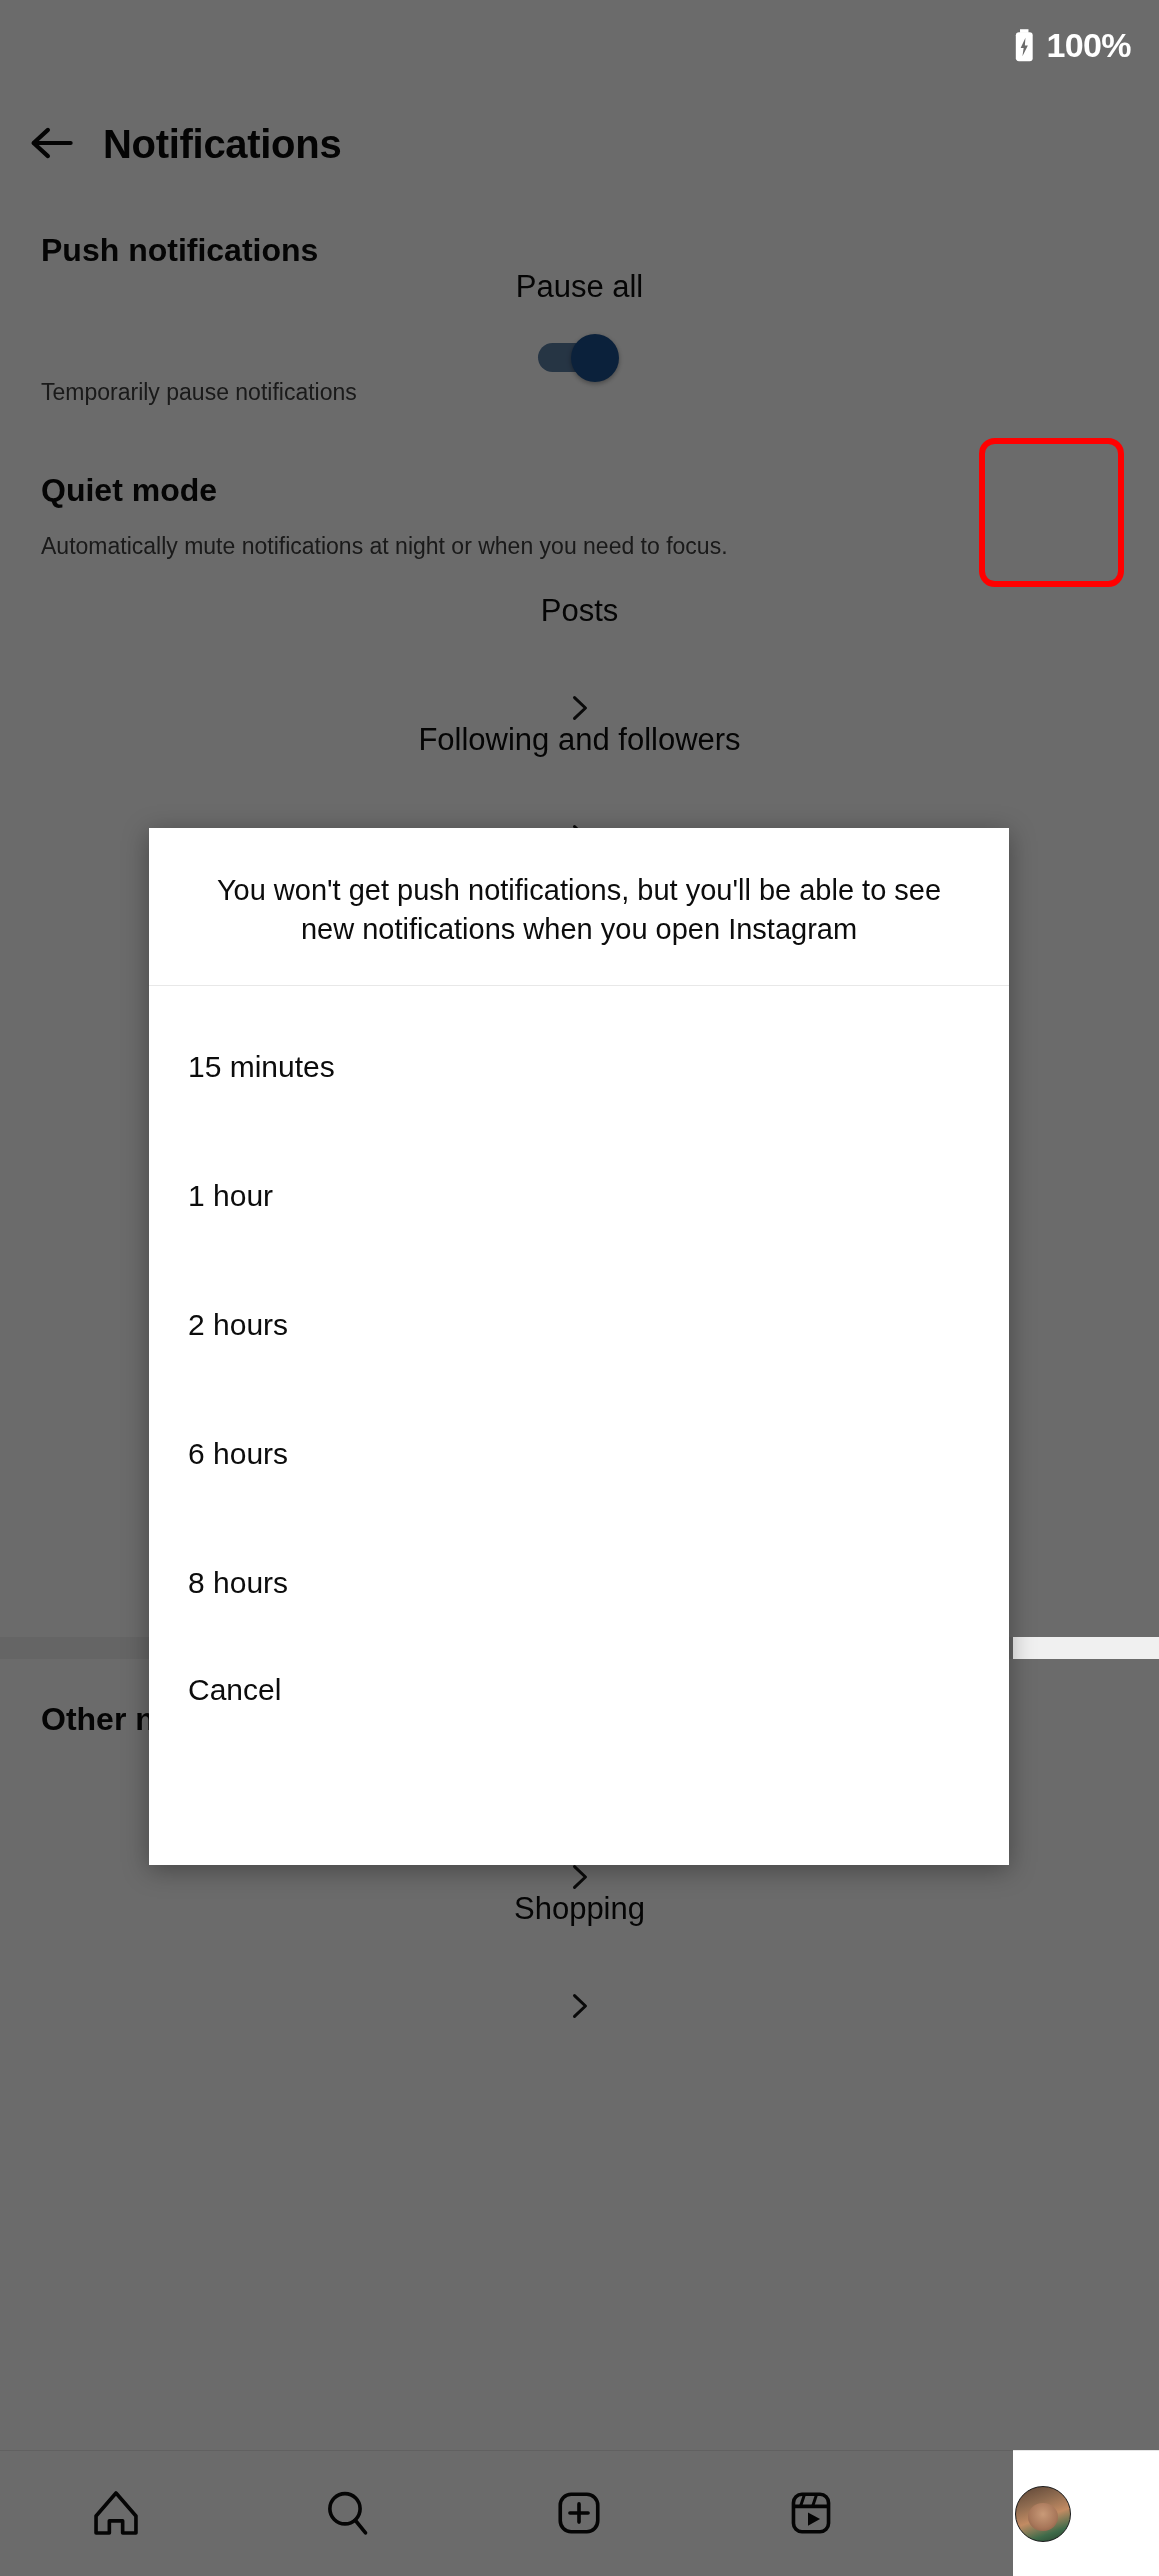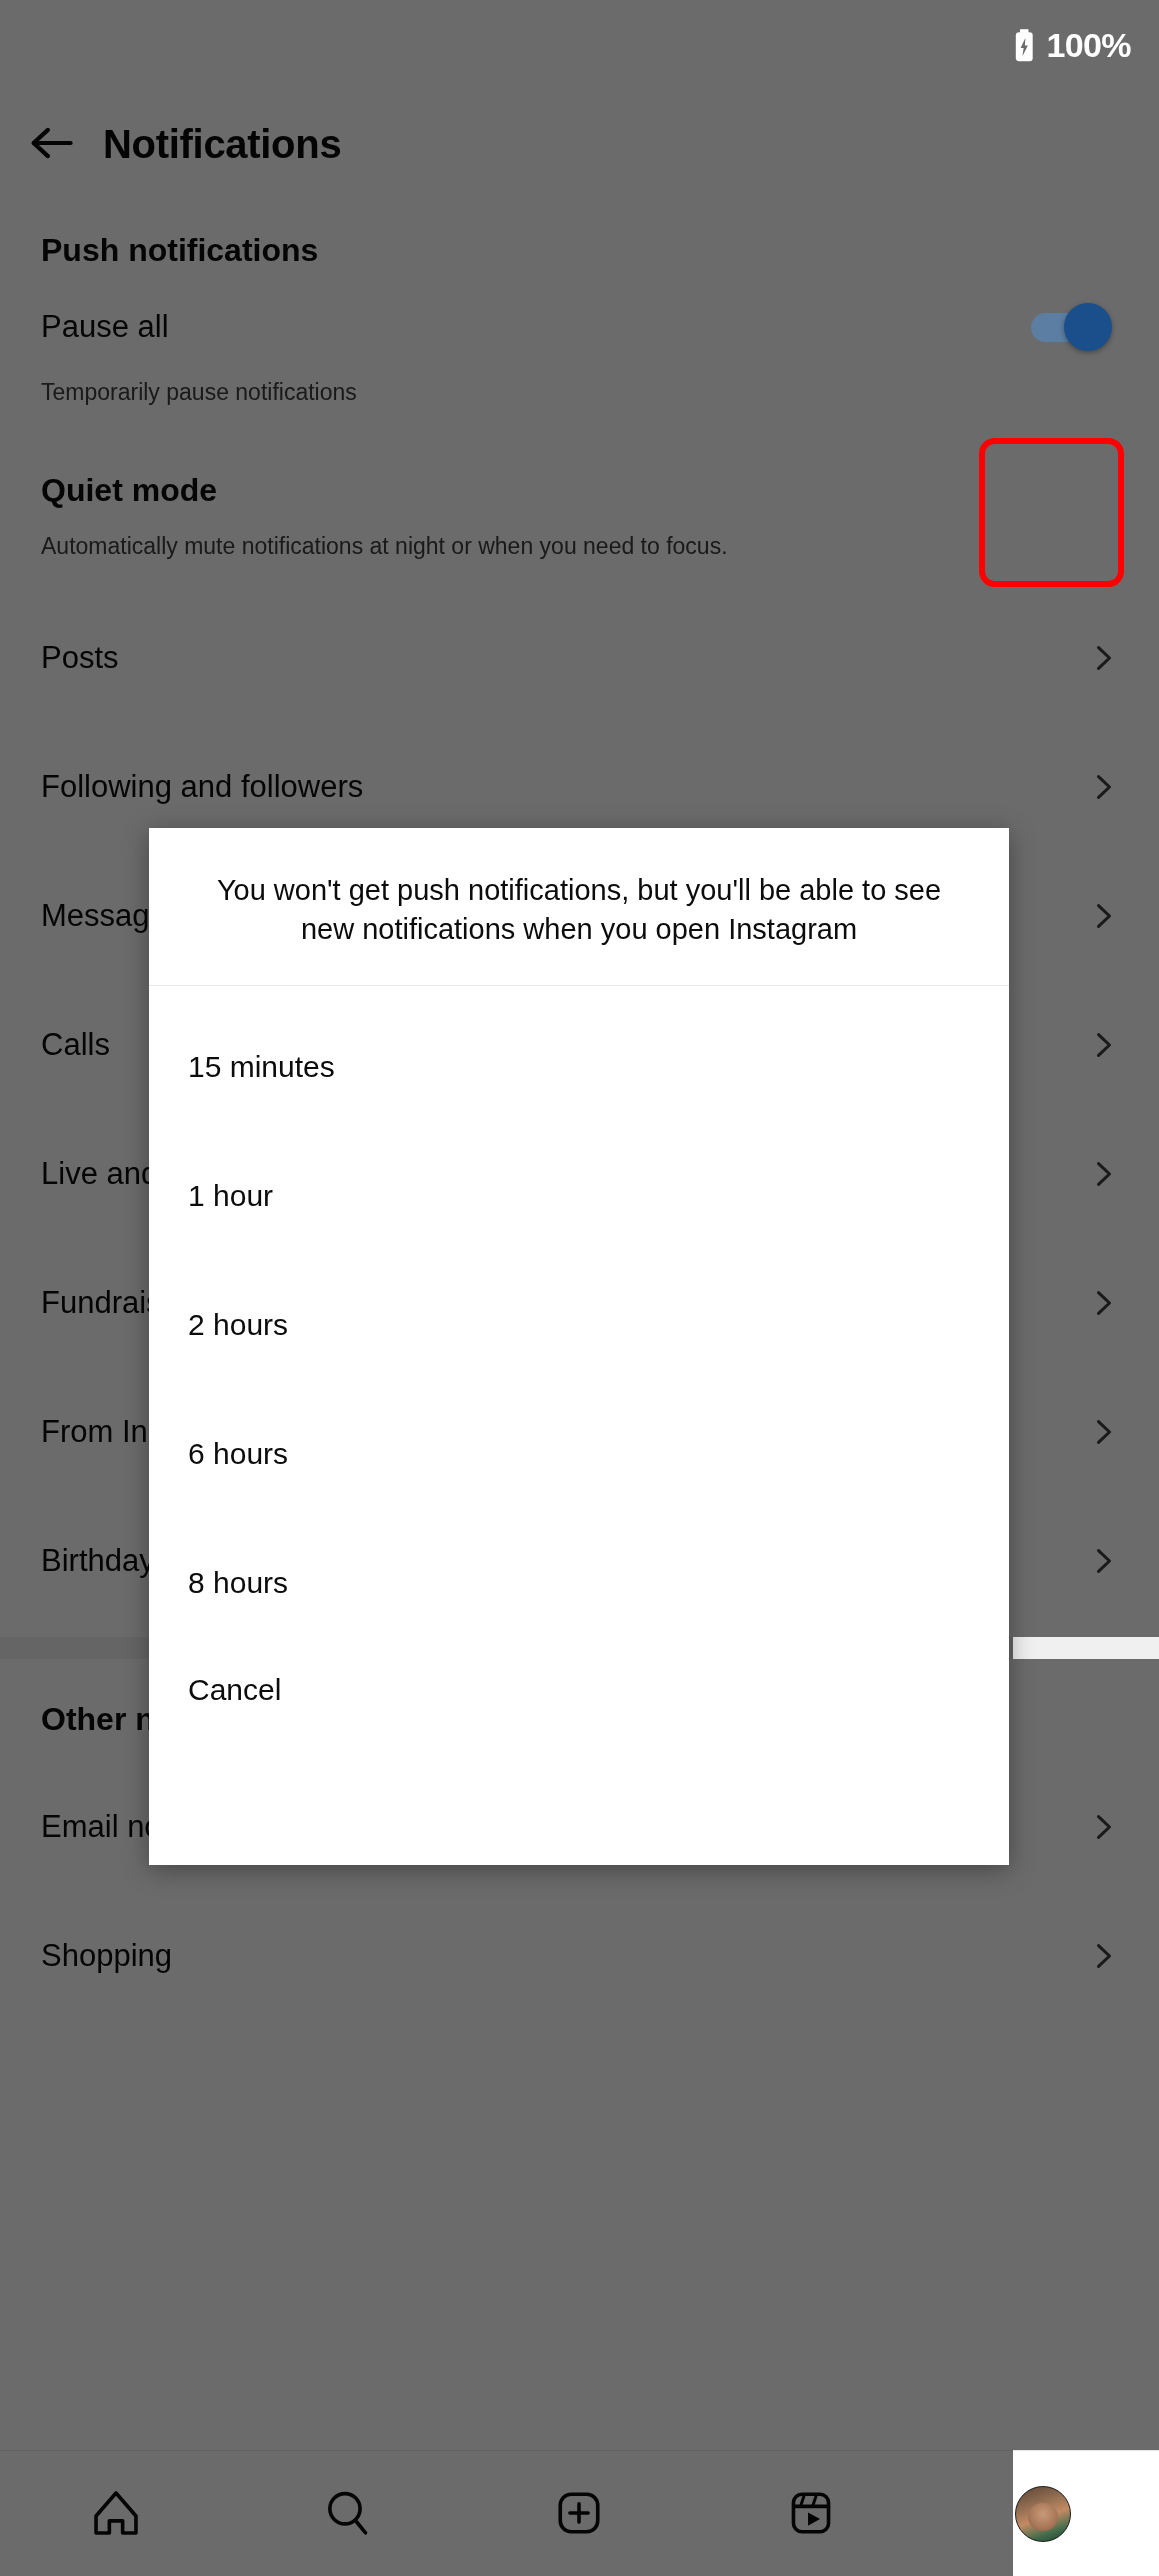--- a/index.html
+++ b/index.html
@@ -37,21 +37,21 @@
 
   
   #content { position:absolute; top:196px; left:0; width:1159px; z-index:5; }
 
   .section-head {
     font-size:32px; font-weight:700; color:#0c0c0c;
     padding:36px 35px 0 41px;
   }
   .row {
     display:flex; align-items:center; justify-content:space-between;
-    padding:0 41px; height:81px;
+    padding:0 41px; height:81px;flex-direction:column;
   }
   .row-label { font-size:31px; color:#0c0c0c; font-weight:400; }
   .row-sub {
     font-size:23px; color:#3e3e3e; padding:0 41px; margin-top:-4.8px;
   }
   .chev { width:28px; height:28px; }
 
   .toggle-wrap { position:relative; width:91px; height:54px; display:flex; align-items:center; }
   .tg-track {
     position:absolute; left:3.6px; top:13.3px; width:70px; height:29px;

